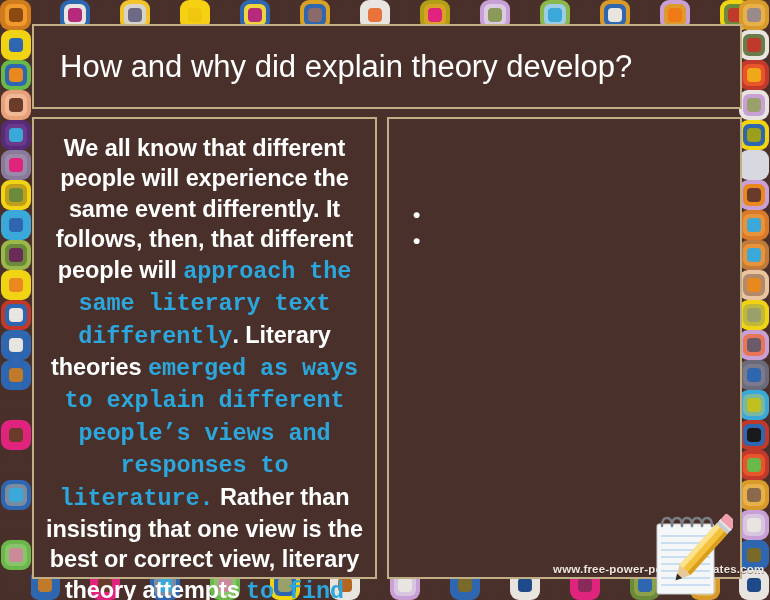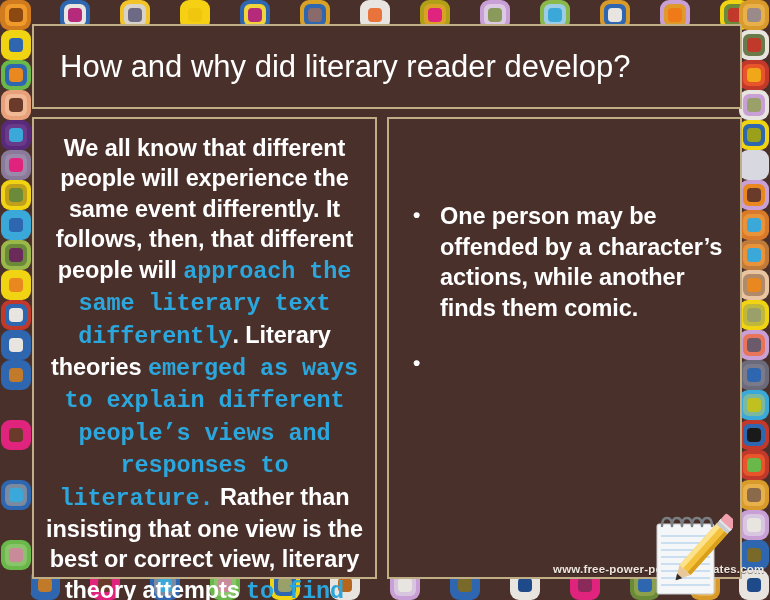--- a/index.html
+++ b/index.html
@@ -516,30 +516,30 @@
         <div class="ring2" style="background: rgb(46, 102, 176);"></div>
         <div class="ring3" style="background: rgb(122, 106, 42);"></div>
       </div>
       <div class="tile" style="background: rgb(232, 228, 224);">
         <div class="ring2" style="background: rgb(232, 228, 224);"></div>
         <div class="ring3" style="background: rgb(30, 74, 138);"></div>
       </div>
     </div>
 
   <div class="panel" id="title-panel">
-    <div id="title-text">How and why did literary reader develop?</div>
+    <div id="title-text">How and why did explain theory develop?</div>
   </div>
 
   <div class="panel" id="left-panel">
     <div id="left-body"><span>We all know that different people will experience the same event differently. It follows, then, that different people will </span><span class="hl">approach the same literary text differently</span><span>. Literary theories </span><span class="hl">emerged as ways to explain different people’s views and responses to literature.</span><span> Rather than insisting that one view is the best or correct view, literary theory attempts </span><span class="hl">to find value in all views</span><span> that are based on a careful study of the literature.</span></div>
   </div>
 
   <div class="panel" id="right-panel">
     <ul id="right-list">
-        <li><span class="bullet">•</span><span>One person may be offended by a character’s actions, while another finds them comic.</span></li>
+        <li><span class="bullet">•</span></li>
         <li><span class="bullet">•</span></li>
       </ul>
   </div>
 
   <div id="watermark">www.free-power-point-templates.com</div>
 
   <svg id="notepad-icon" viewBox="0 0 82 88" xmlns="http://www.w3.org/2000/svg">
 
     <rect x="6" y="12" width="57" height="70" rx="2" fill="#f4f6f8" stroke="#c8ccd0" stroke-width="1"></rect>
 

